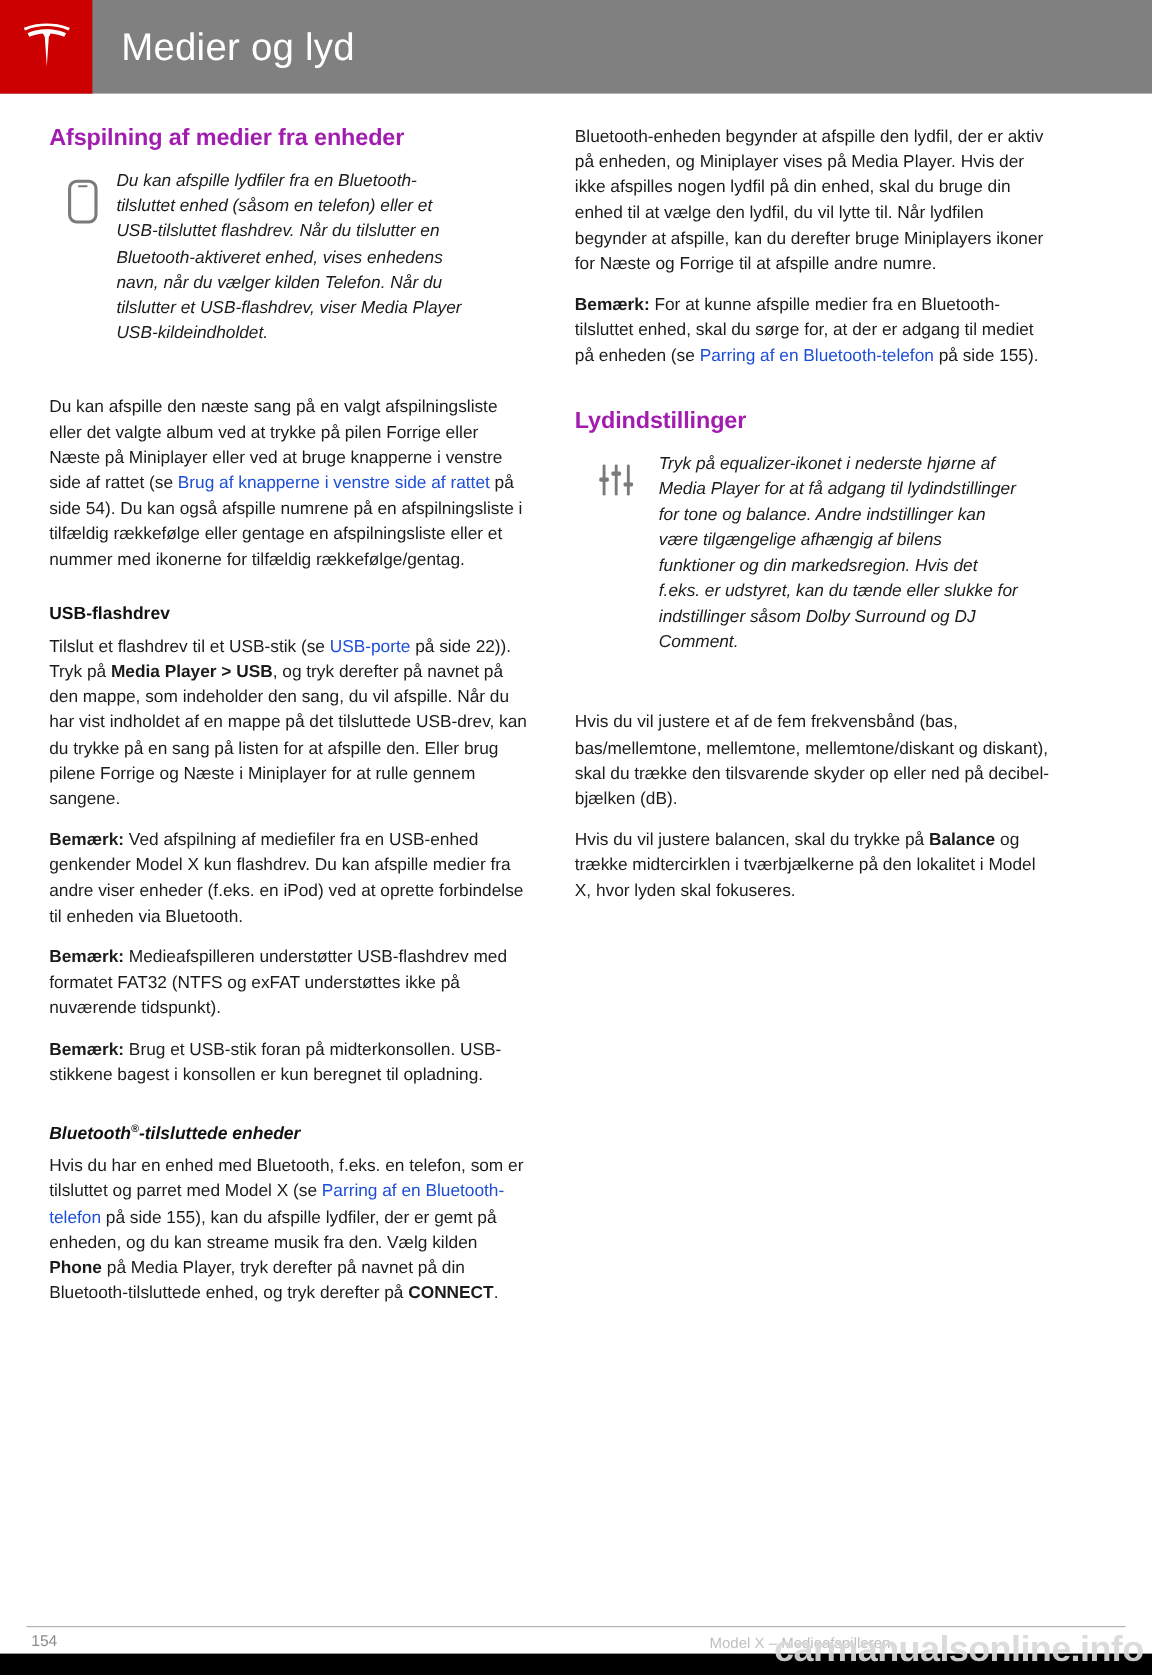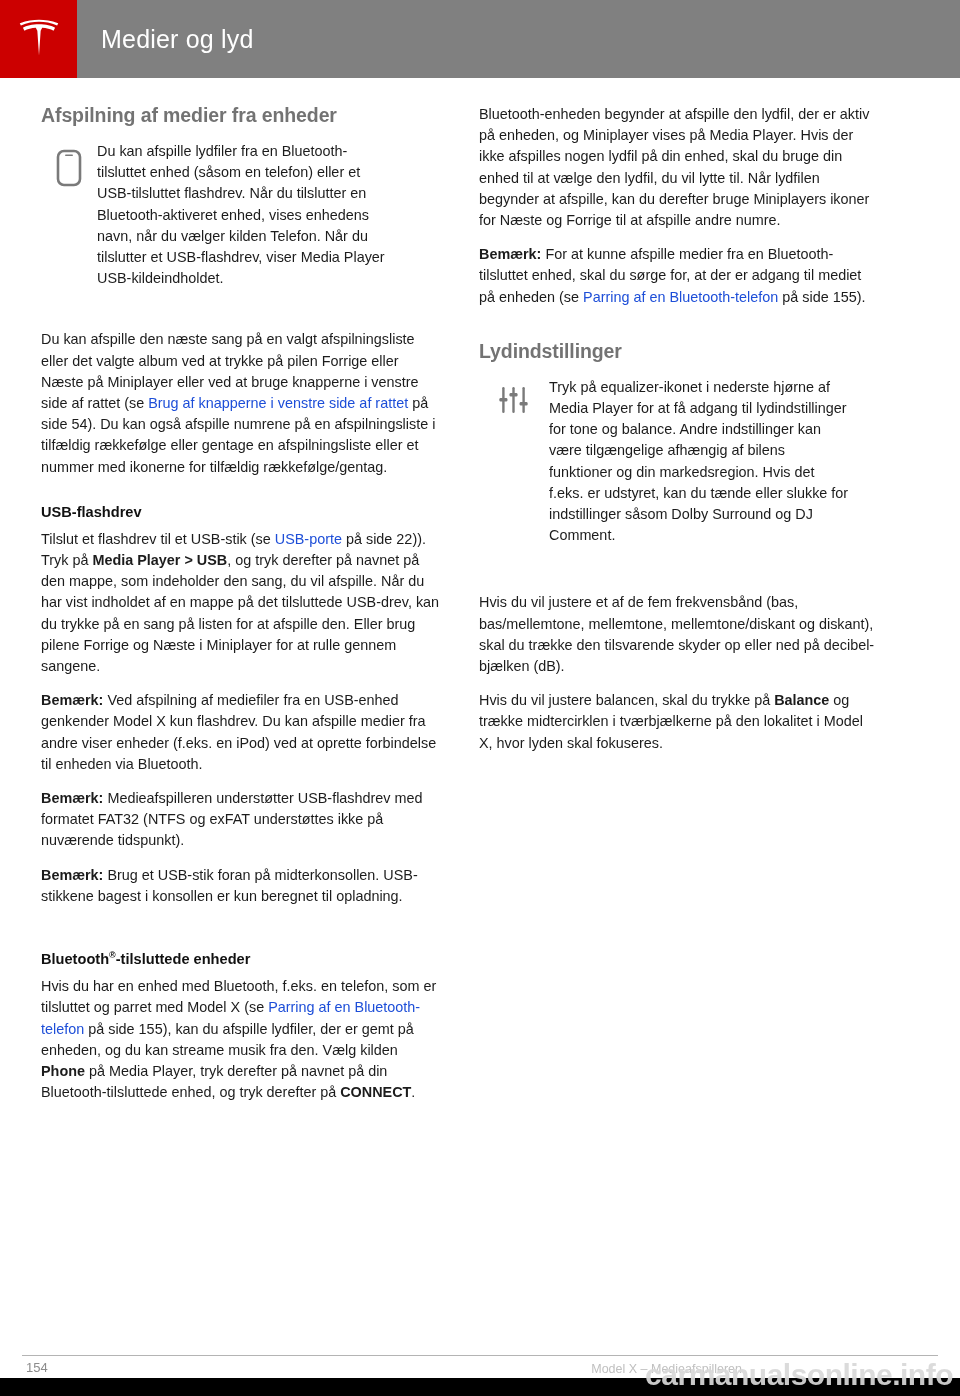--- a/index.html
+++ b/index.html
@@ -35,21 +35,21 @@
     justify-content: center;
     flex: 0 0 77px;
   }
   .tesla-logo {
     width: 46px;
     height: 46px;
     display: block;
   }
   .header-title {
     color: #ffffff;
-    font-size: 25px;
+    font-size: 32px;
     font-weight: 400;
     letter-spacing: 0.2px;
     margin-left: 24px;
     white-space: nowrap;
   }
 
   
   .content {
     position: absolute;
     top: 104px;
@@ -62,29 +62,29 @@
     width: 400px;
   }
   .col-left  { left: 41px; }
   .col-right { left: 479px; }
 
   h2.section-title {
     font-size: 19.5px;
     font-weight: 700;
     margin: 0 0 14px 0;
     letter-spacing: -0.1px;
-    color: #737373;
+    color: #a21caf;
   }
   h3.sub-title {
     font-size: 14.6px;
     font-weight: 700;
     margin: 26px 0 9px 0;
     color: #111111;
   }
-  h3.sub-title.tight { margin-top: 44px; }
+  h3.sub-title.tight { margin-top: 30px; font-style: italic; }
 
   p {
     font-size: 14.4px;
     line-height: 21.2px;
     margin: 0 0 13px 0;
     color: #1c1c1c;
   }
   p:last-child { margin-bottom: 0; }
 
   b, .bold { font-weight: 700; }
@@ -101,20 +101,21 @@
     width: 56px;
     display: flex;
     justify-content: center;
     padding-top: 8px;
   }
   .callout .ctext {
     flex: 1 1 auto;
     font-size: 14.4px;
     line-height: 21.2px;
     color: #1c1c1c;
+    font-style: italic;
   }
   .callout-left .ctext { max-width: 290px; }
   .callout-right .ico { flex: 0 0 70px; width: 70px; }
   .callout-right .ctext { max-width: 300px; }
 
   .sup-reg {
     font-size: 9px;
     vertical-align: super;
     line-height: 0;
   }

